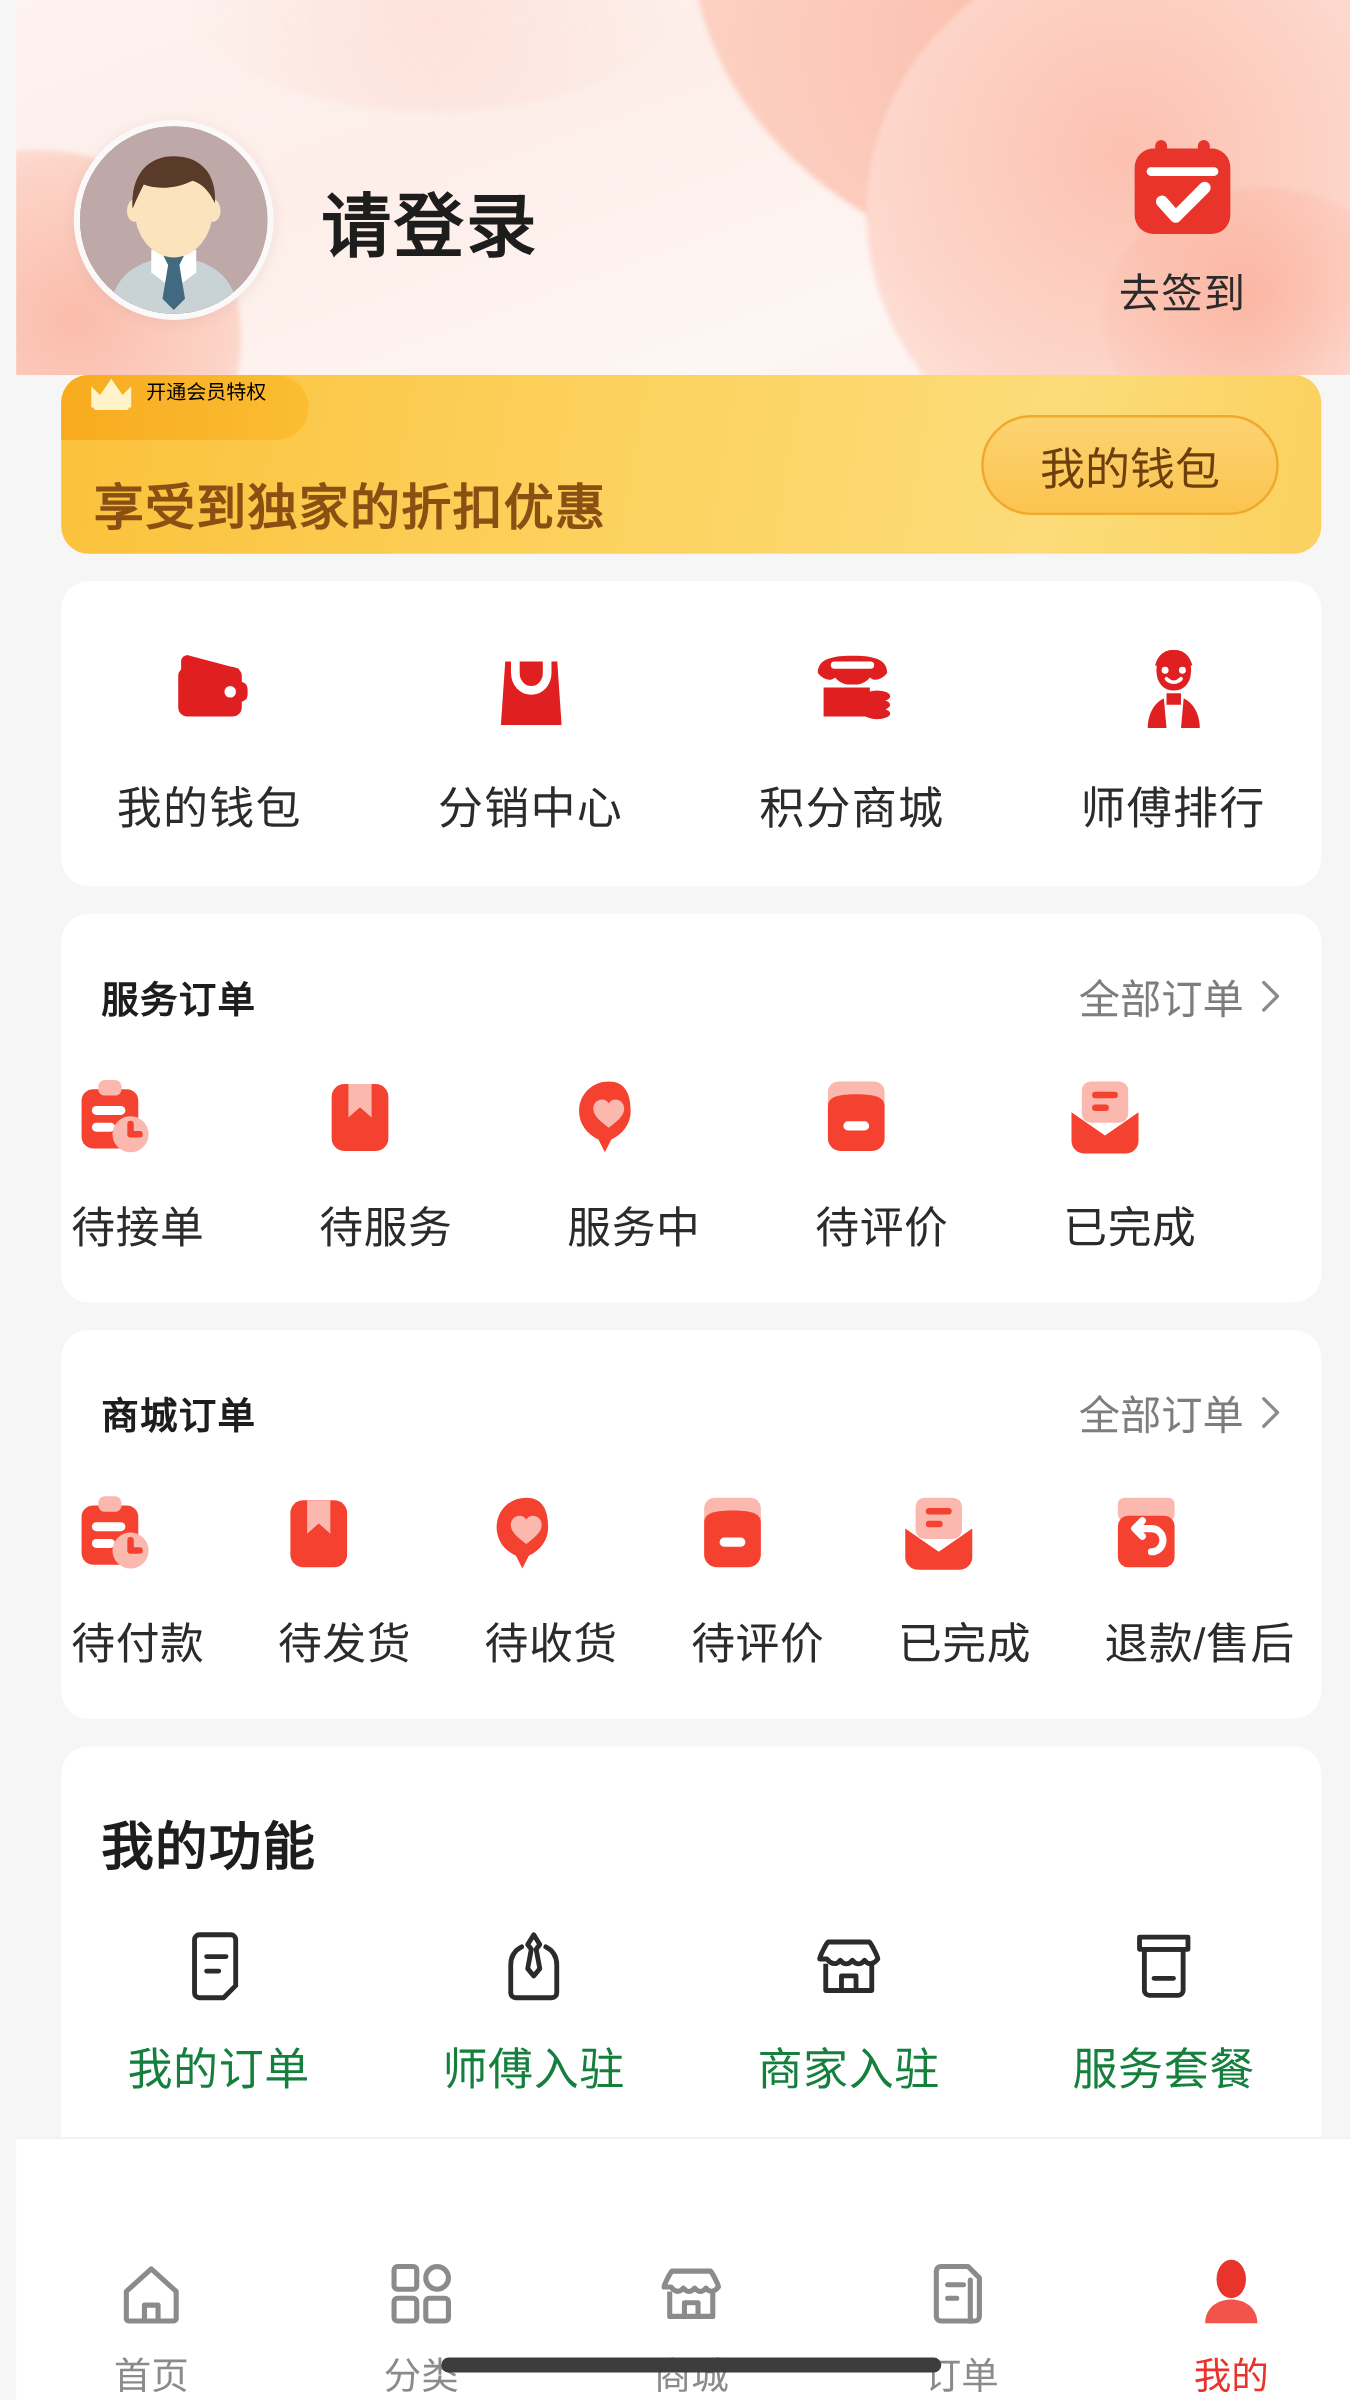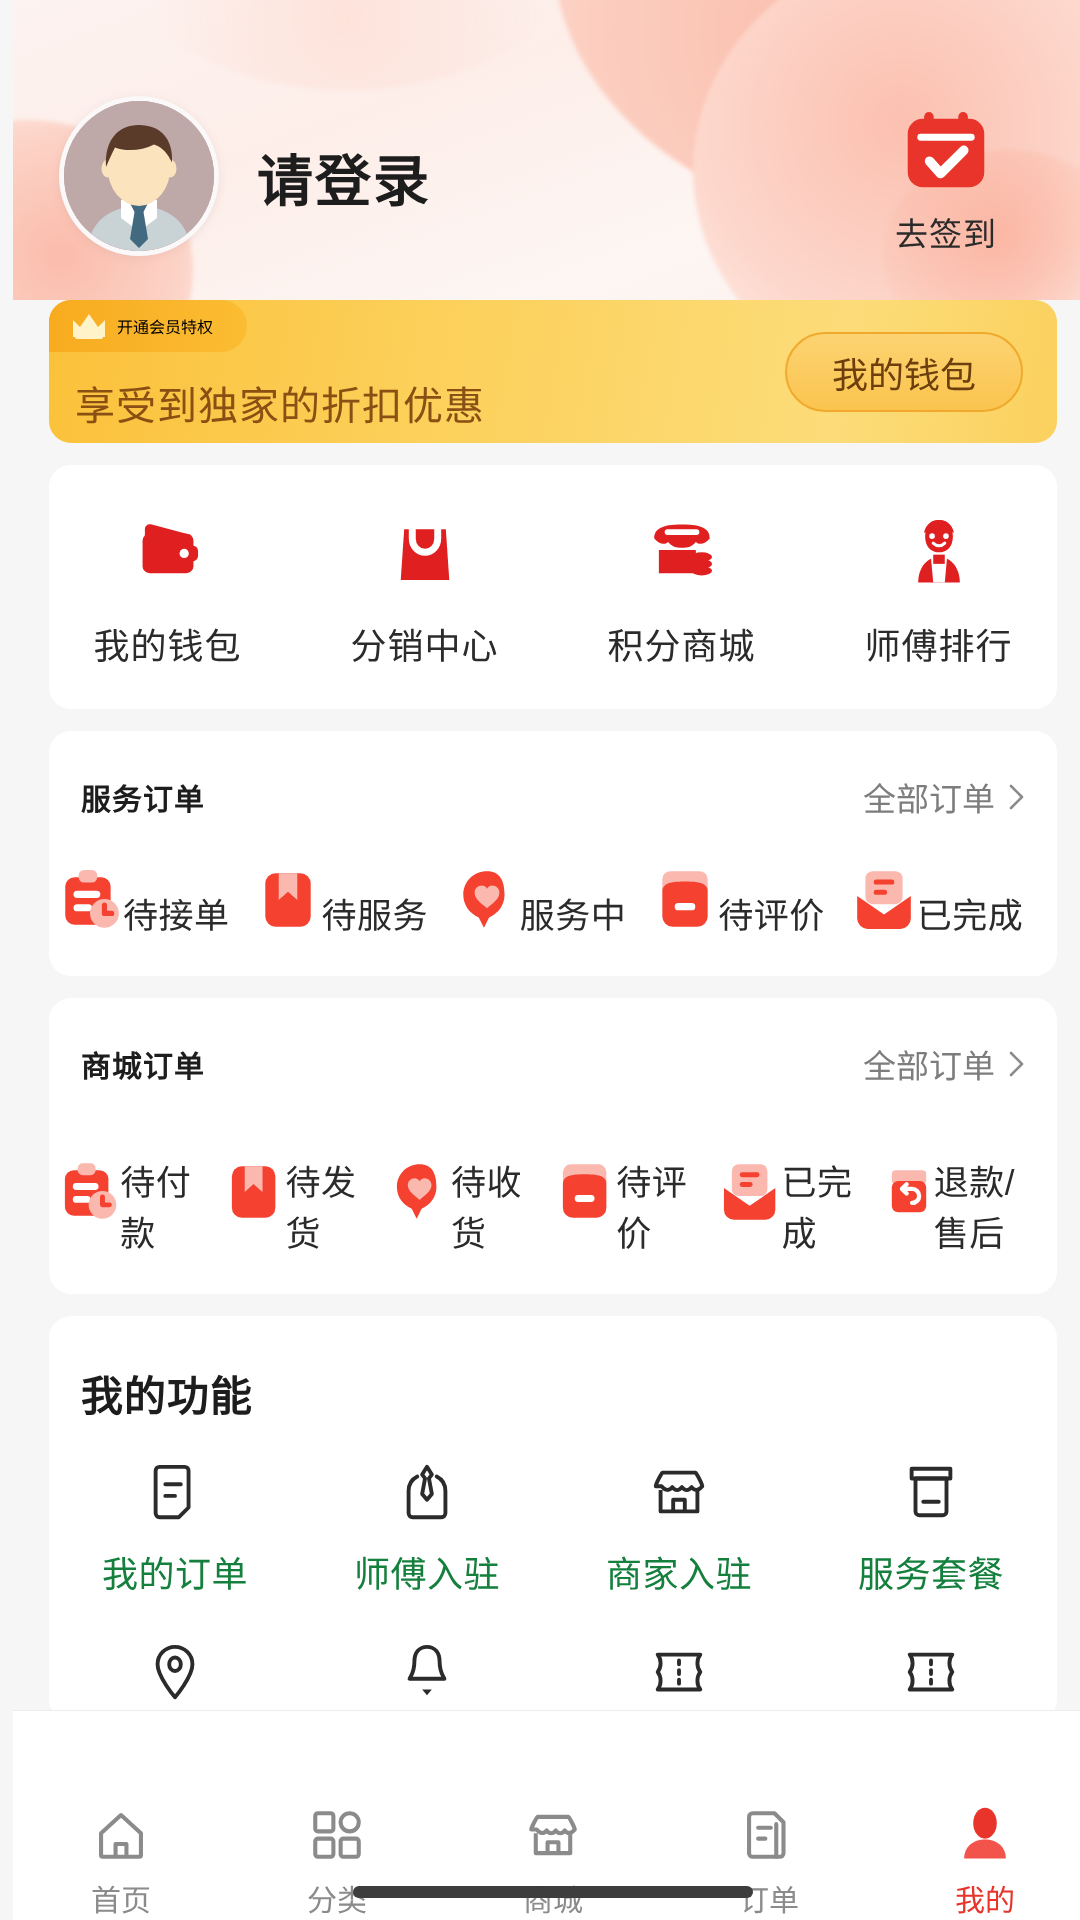--- a/index.html
+++ b/index.html
@@ -43,23 +43,23 @@
   .signin-icon { width:88px; height:82px; }
   .signin-label { margin-top:14px; font-size:33px; color:#2b2b2b; letter-spacing:1px; }
 
   
   .vip { position:relative; margin:0 36px; height:143px;
          background:linear-gradient(100deg,#fbc13a 0%,#fcd05a 38%,#fcdc79 78%,#fbd15e 100%);
          border-radius:22px; }
   .vip-tab { position:absolute; left:0; top:0; height:52px; padding:0 34px 0 22px;
              background:linear-gradient(90deg,#f8ab1f 0%,#fbbd33 100%);
              border-radius:22px 26px 26px 0;
-             display:flex; align-items:center; }
+             display:flex; align-items:flex-start; }
   .crown { width:36px; height:30px; margin-right:10px; }
-  .vip-sub { position:absolute; left:26px; top:74px; font-size:40px; font-weight:normal;
+  .vip-sub { position:absolute; left:26px; top:74px; font-size:40px; font-weight:bold;
              color:#8a4f12; letter-spacing:1px; }
   .vip-btn { position:absolute; right:34px; top:32px; width:238px; height:80px;
              border-radius:40px; border:2px solid #f0a92c;
              background:linear-gradient(180deg,#fcd372 0%,#fbc44f 100%);
              display:flex; align-items:center; justify-content:center;
              font-size:36px; color:#6d3f0c; cursor:pointer; }
 
   
   .card { margin:22px 36px 0; background:#fff; border-radius:22px; }
 
@@ -69,21 +69,21 @@
   .quick-icon { width:74px; height:74px; display:flex; align-items:center; justify-content:center; }
   .quick-label { margin-top:30px; font-size:36px; color:#2b2b2b; letter-spacing:1px; }
 
   .sec-head { display:flex; align-items:center; justify-content:space-between;
               padding:42px 32px 0; }
   .sec-title { font-size:30px; font-weight:bold; color:#1d1d1d; letter-spacing:1px; }
   .sec-more { display:flex; align-items:center; font-size:33px; color:#7d7d7d; cursor:pointer; }
   .sec-more .chev { margin-left:14px; width:16px; height:26px; }
 
   .order-row { display:flex; padding:40px 8px 38px; }
-  .order-item { flex:1; display:flex; flex-direction:row; align-items:center; cursor:pointer; }
+  .order-item { flex:1; display:flex; flex-direction:column; cursor:pointer; }
   .order-icon { width:66px; height:66px; }
   .order-label { margin-top:26px; font-size:35px; color:#2b2b2b; letter-spacing:.5px; }
 
   .func-title { padding:46px 32px 6px; font-size:42px; font-weight:bold;
                 color:#1d1d1d; letter-spacing:1px; }
   .func-grid { display:flex; flex-wrap:wrap; padding:6px 0 0; }
   .func-item { width:25%; display:flex; flex-direction:column; align-items:center;
                padding:26px 0 18px; cursor:pointer; }
   .func-icon { width:62px; height:62px; }
   .func-label { margin-top:22px; font-size:36px; color:#15803d; letter-spacing:.5px; }

